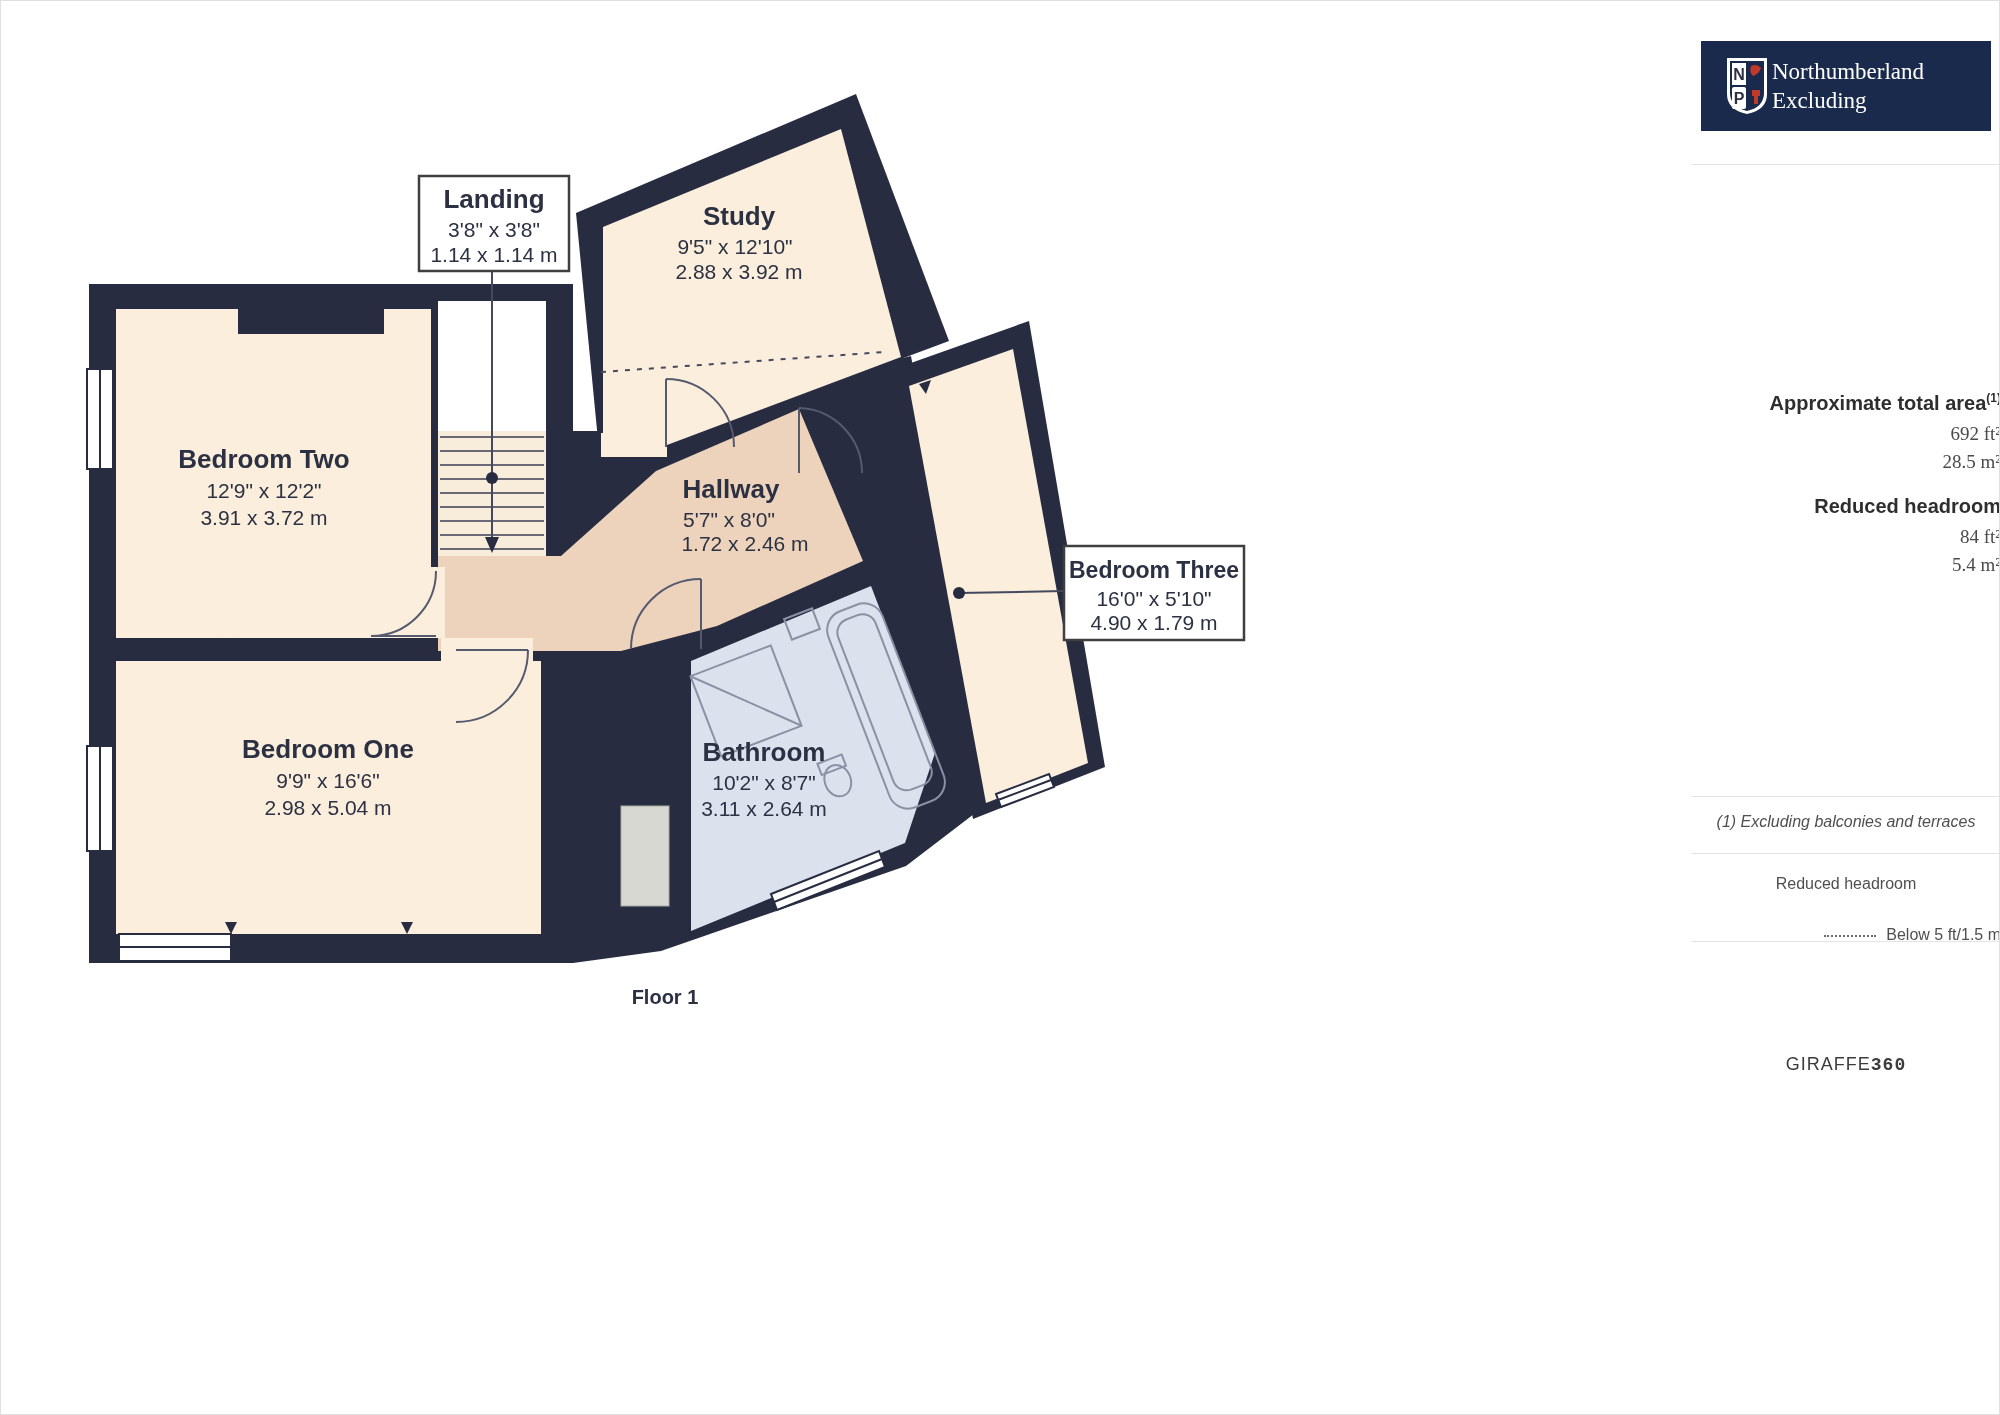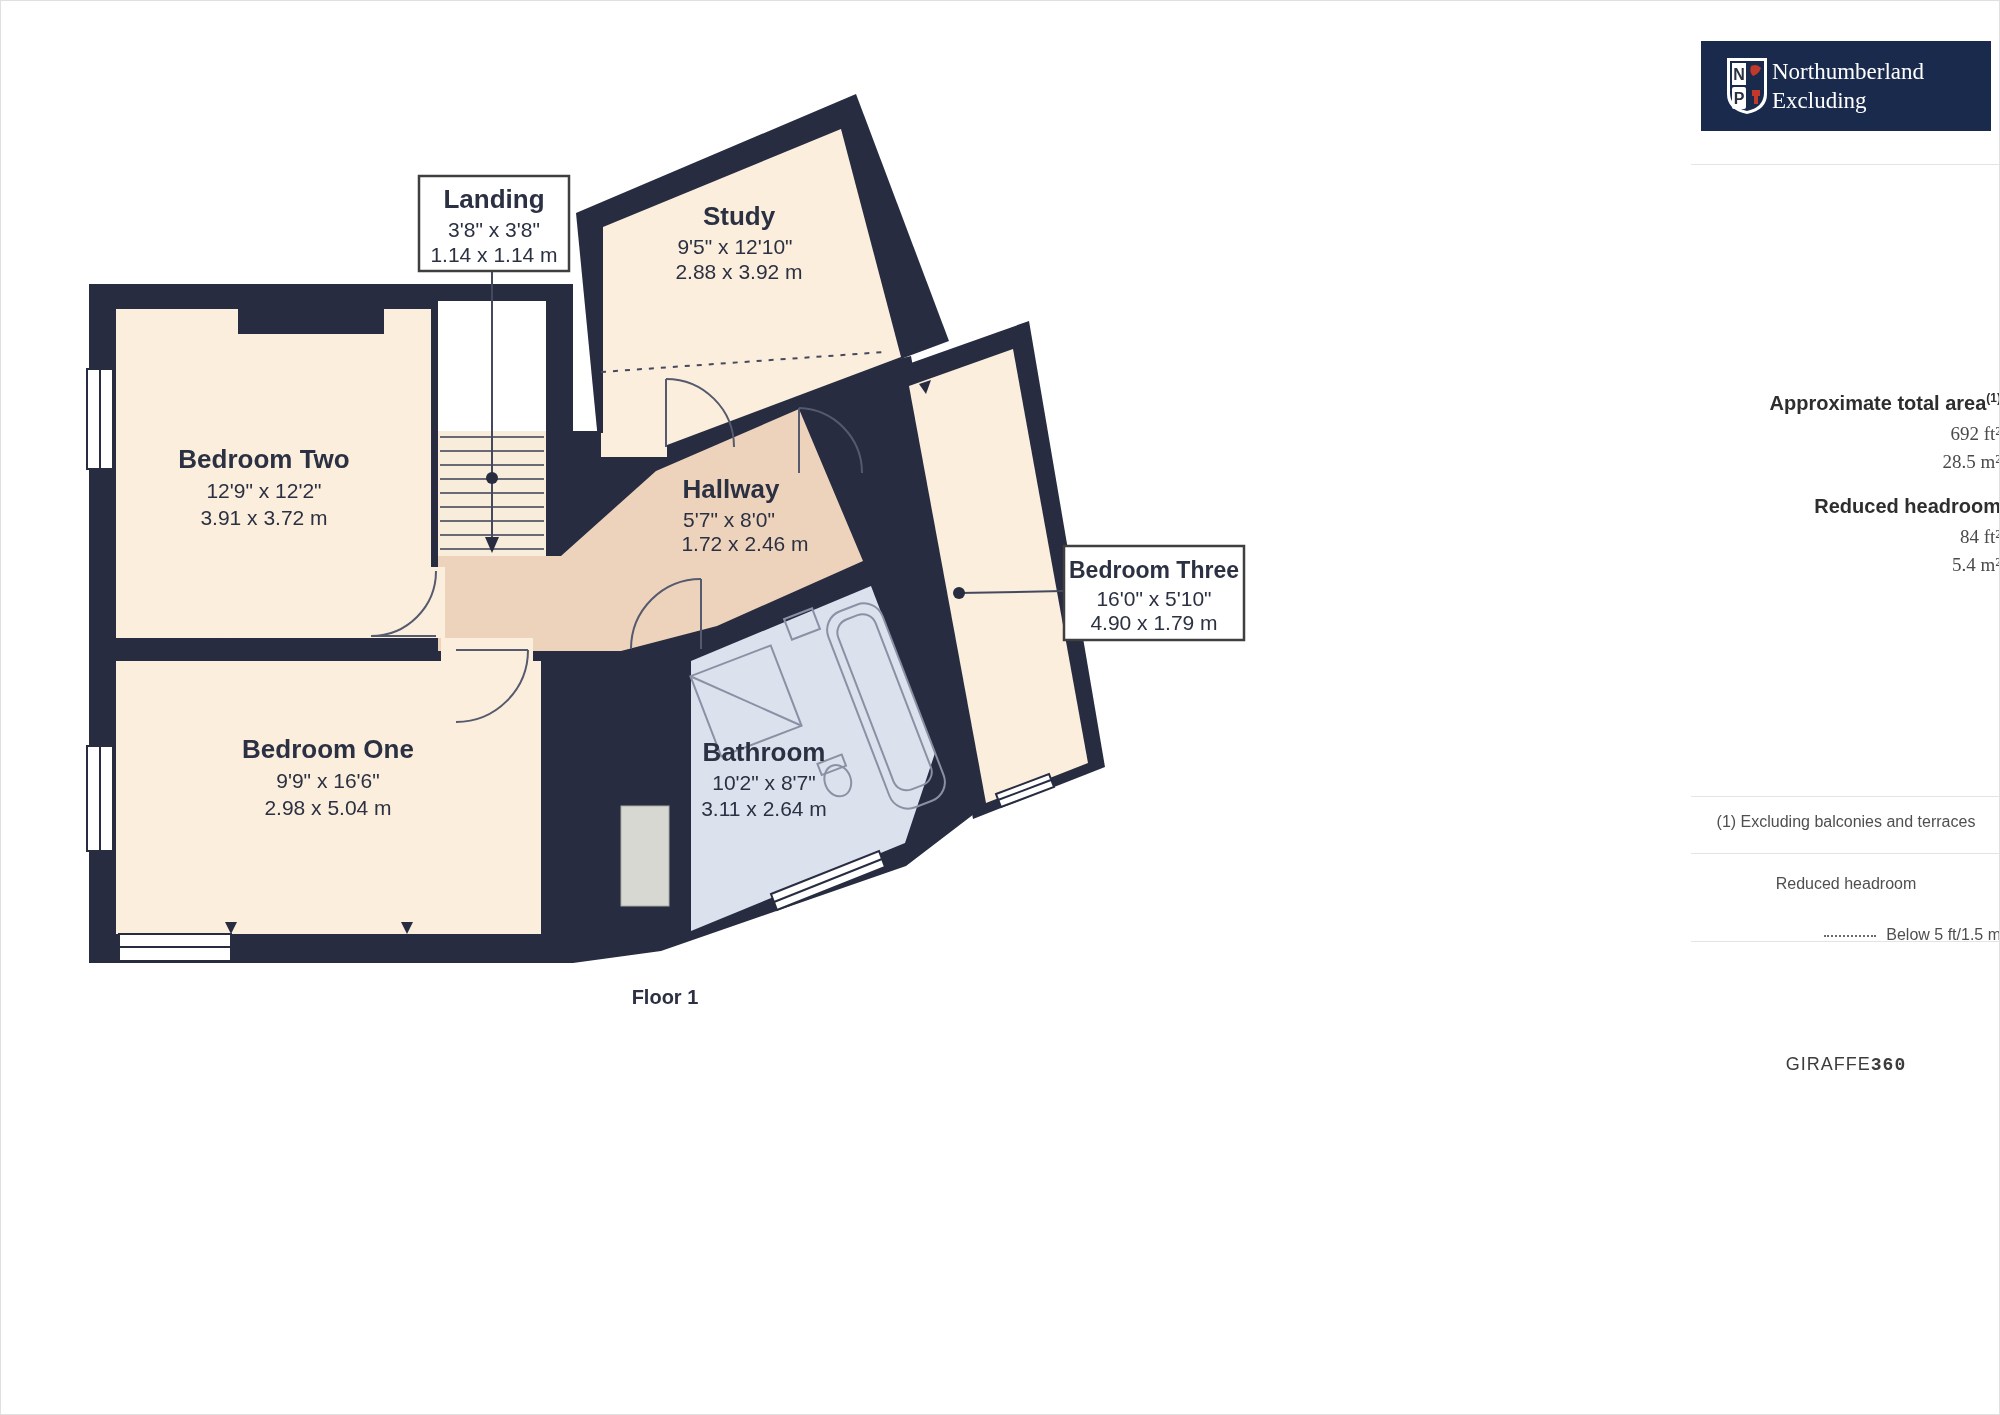--- a/index.html
+++ b/index.html
@@ -19,21 +19,21 @@
         display:flex;align-items:center;}
   .logo-shield{margin-left:24px;flex:0 0 auto;}
   .logo-text{margin-left:3px;color:#ffffff;font-family:"Liberation Serif",serif;
              font-size:23px;line-height:29px;}
   .area-block{position:absolute;left:0;top:390px;width:100%;text-align:right;}
   .area-heading{font-size:20px;font-weight:bold;color:#2e2e2e;margin:0 0 8px 0;}
   .area-heading sup{font-size:12px;}
   .area-value{font-size:19px;color:#4a4a4a;margin:0 0 6px 0;font-family:Liberation Serif, serif;}
   .spacer16{height:16px;}
   .footnote{position:absolute;left:0;top:812px;width:100%;text-align:center;
-            font-size:16px;color:#4f4f4f;}
+            font-size:16px;color:#4f4f4f;font-style:italic;}
   .legend-title{position:absolute;left:0;top:874px;width:100%;text-align:center;
             font-size:16px;color:#4f4f4f;}
   .legend-row{position:absolute;left:0;top:925px;width:100%;text-align:right;
             font-size:16px;color:#4f4f4f;}
   .legend-dots{display:inline-block;width:52px;border-top:2px dotted #6b6b6b;
             vertical-align:middle;margin-right:10px;}
   .disclaimer{position:absolute;left:30px;top:958px;width:250px;text-align:center;
             font-size:16px;line-height:1.45;color:#4f4f4f;}
   .watermark{position:absolute;left:0;top:1053px;width:100%;text-align:center;
             font-size:18px;color:#3c3c3c;letter-spacing:1px;}

